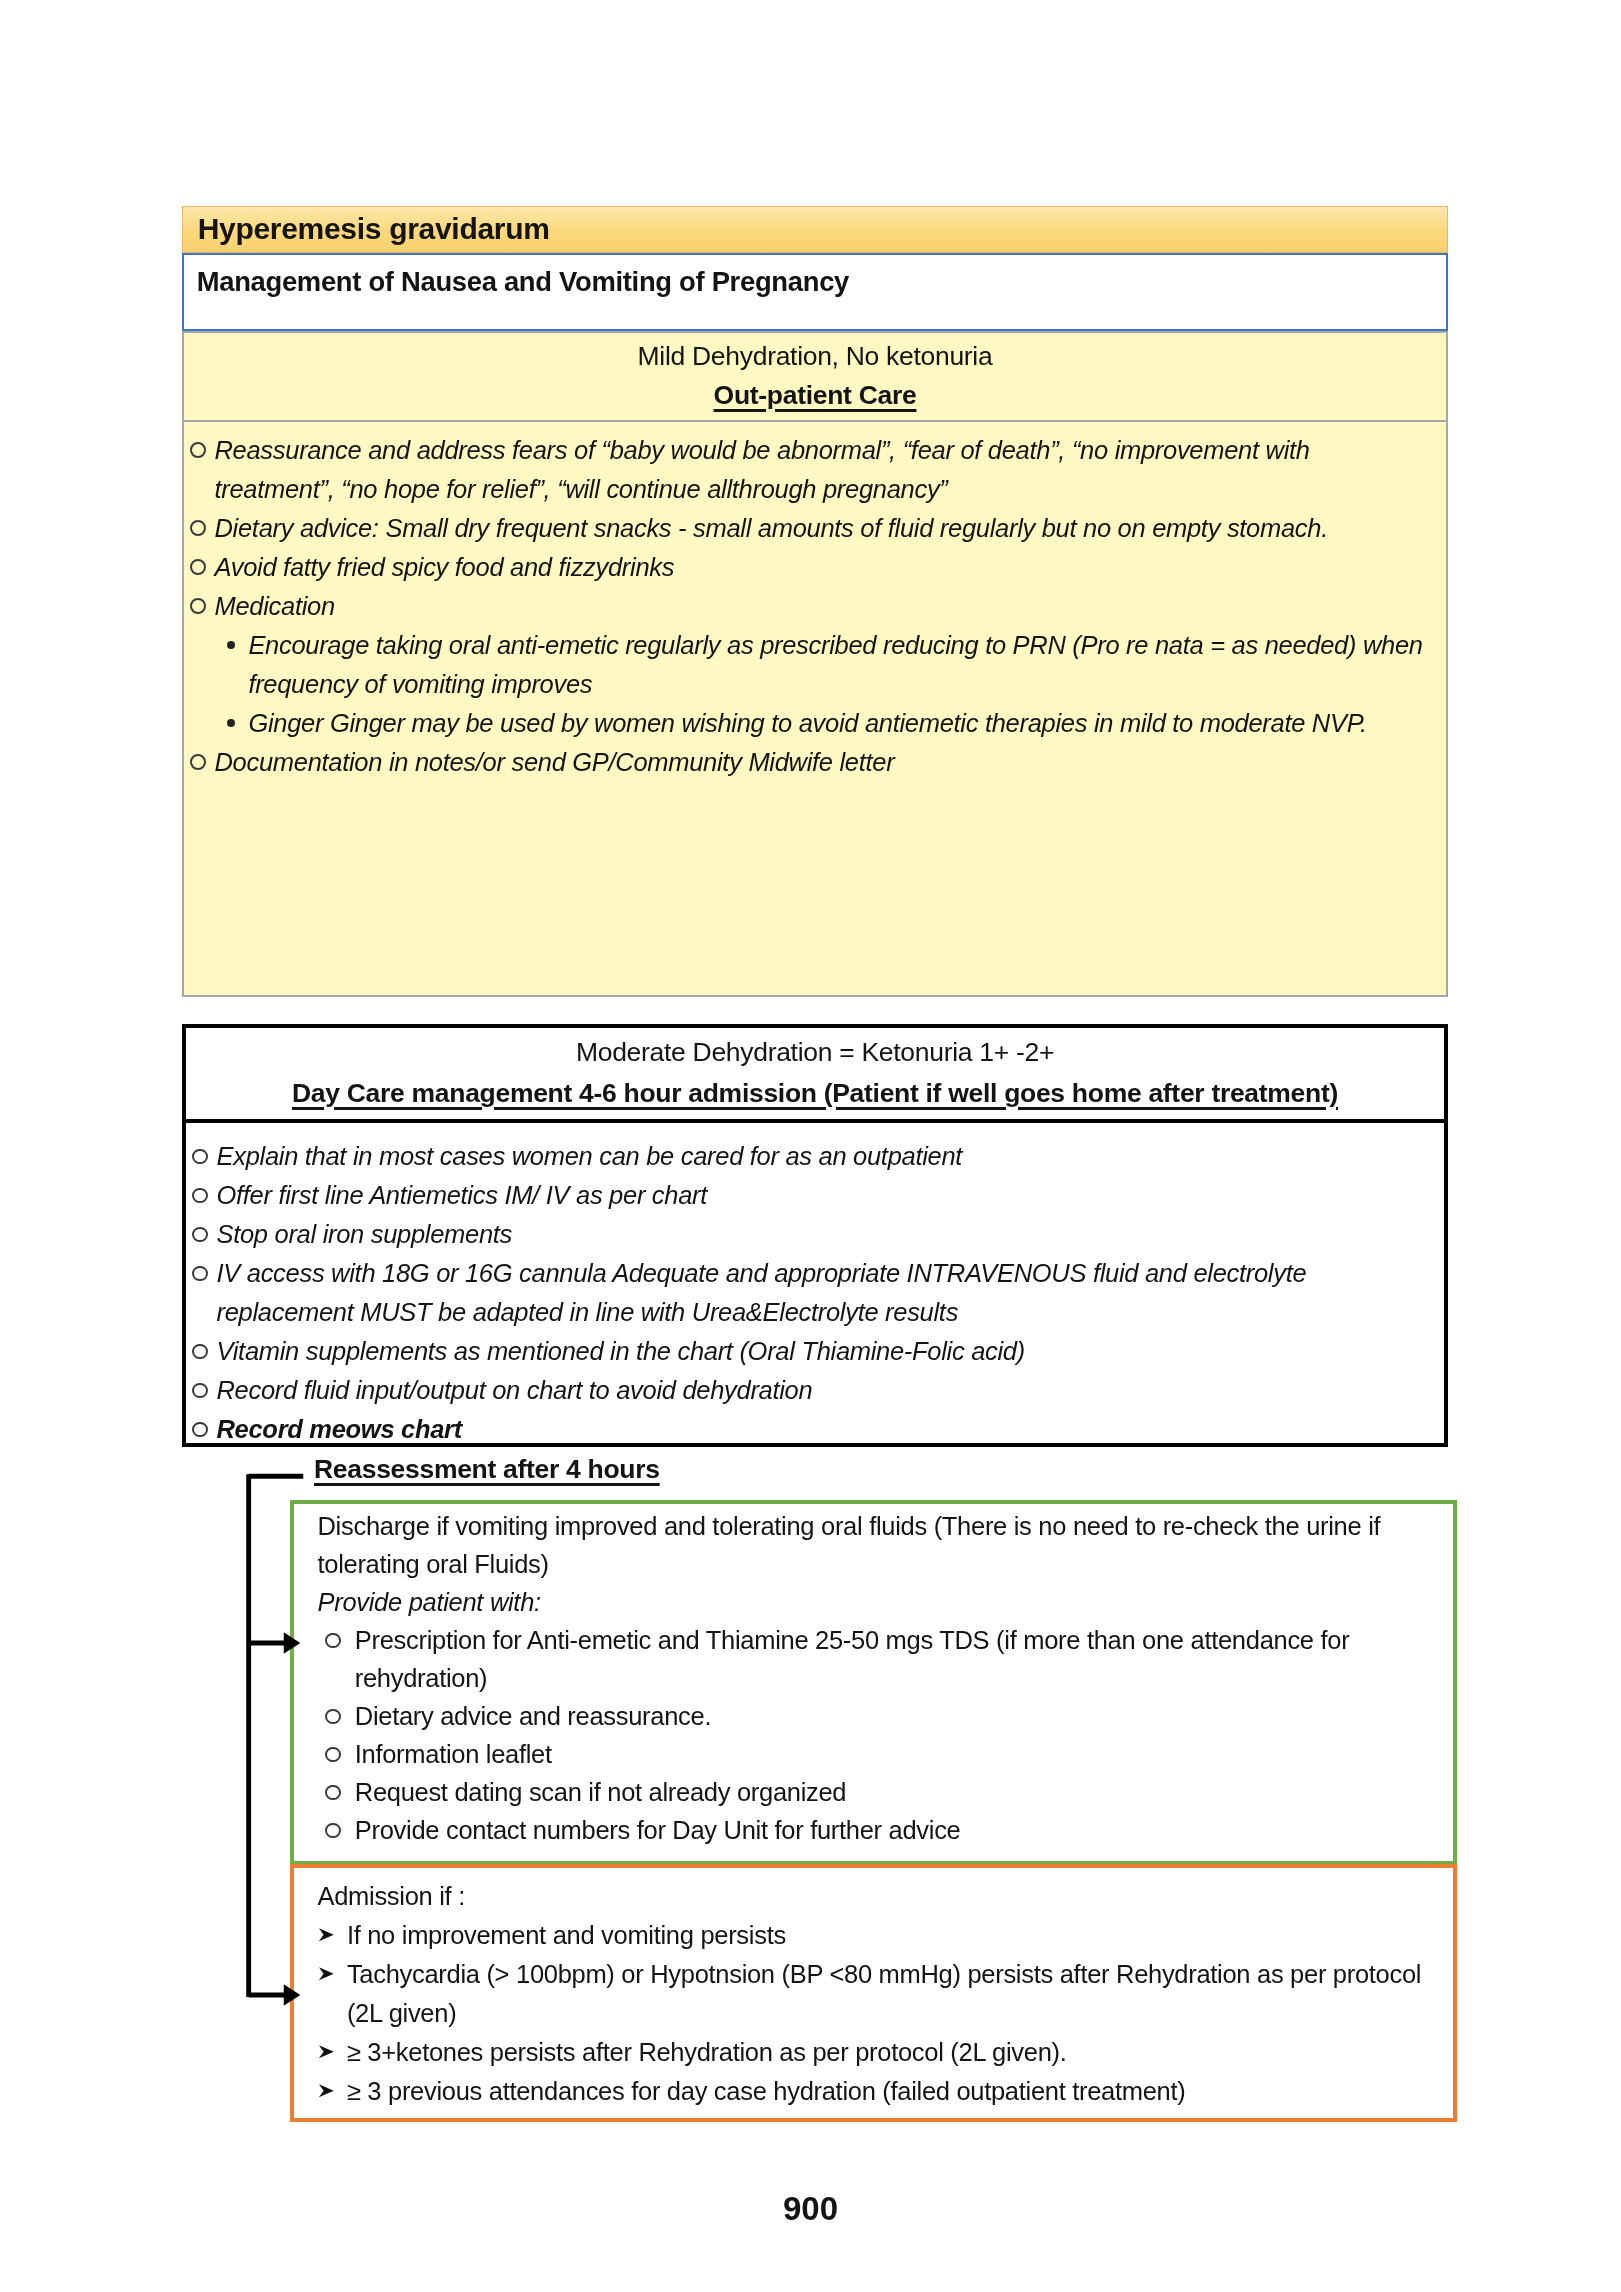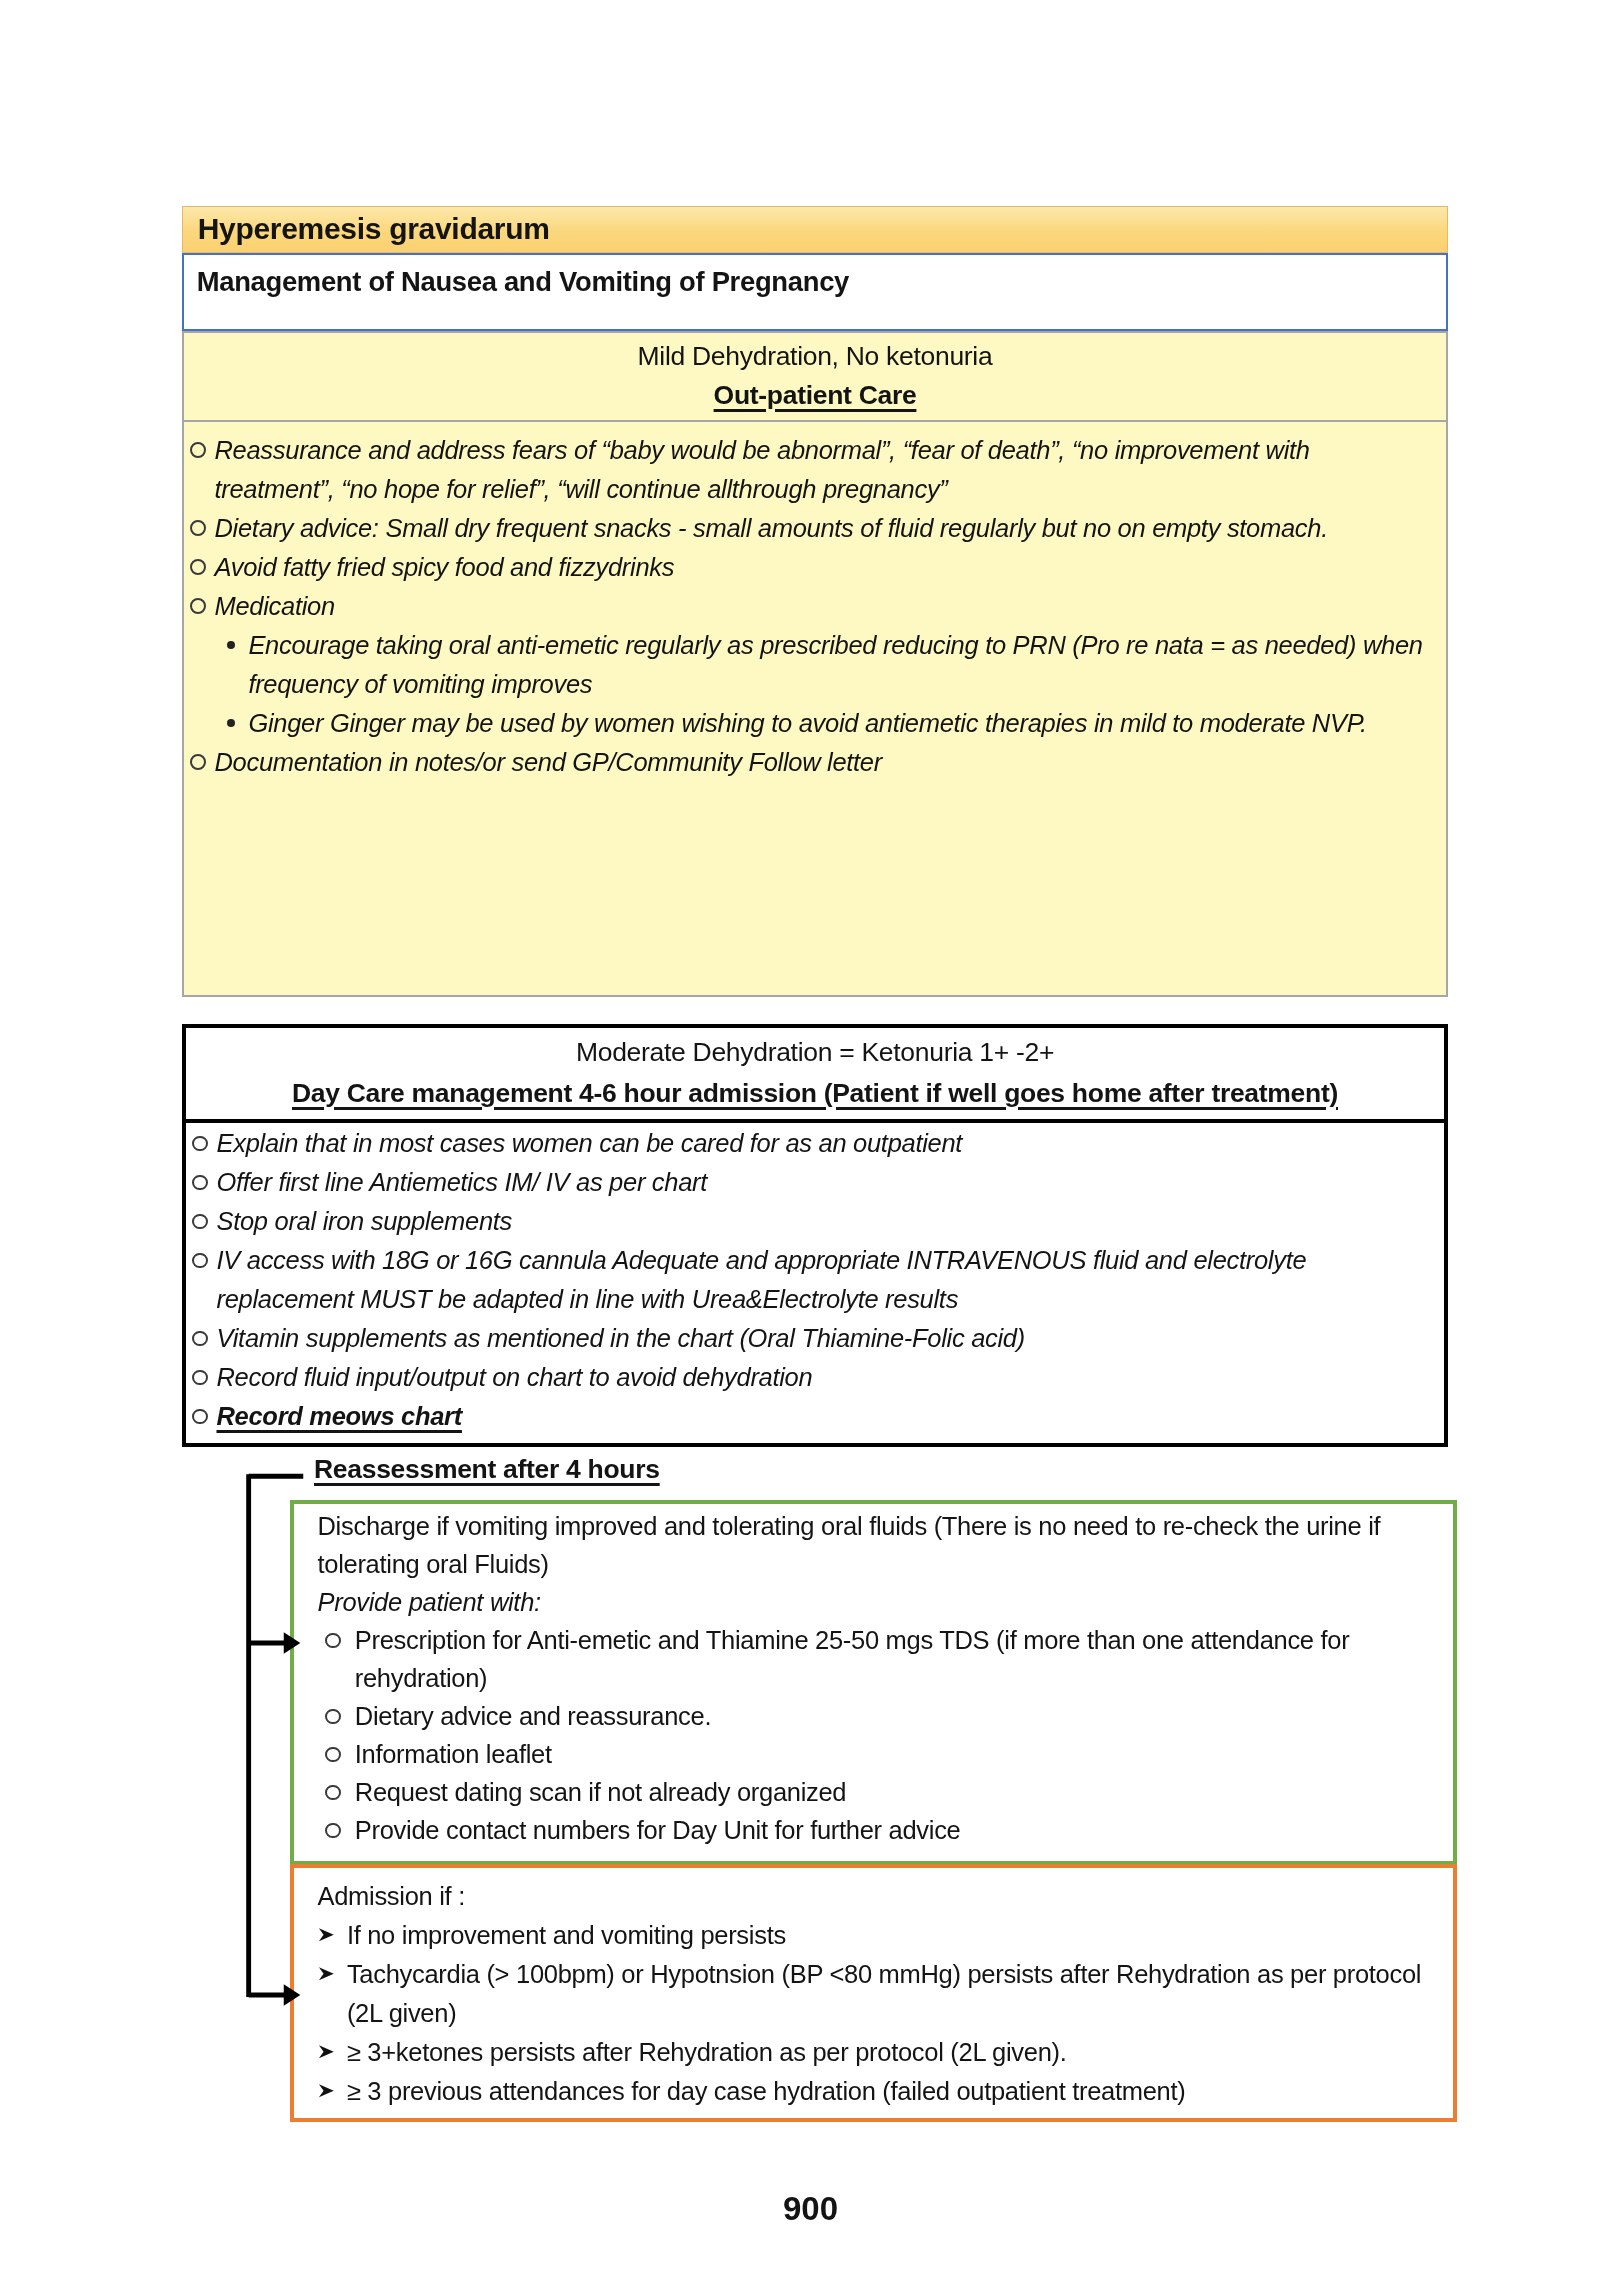--- a/index.html
+++ b/index.html
@@ -51,21 +51,21 @@
 
   
   .blacksec{
     left:182px;top:1024px;width:1266px;height:423px;
     border:4.9px solid #000;background:#fff;overflow:hidden;
   }
   .blacksec .head{
     border-bottom:4.9px solid #000;text-align:center;
     padding:3.9px 5.9px 4.9px 5.9px;font-size:26.5px;line-height:41px;
   }
-  .blacksec .list{padding-top:1px;}
+  .blacksec .list{padding-top:14px;}
 
   
   .reassess{
     left:314px;top:1454px;font-size:26.5px;font-weight:bold;
     text-decoration:underline;text-decoration-thickness:2.5px;text-underline-offset:4.9px;
   }
 
   
   .greenbox{
     left:290px;top:1500px;width:1167px;height:365px;
@@ -131,21 +131,21 @@
     <div class="li sub">
         <span class="dot"></span>
         <span class="txt">Encourage taking oral anti-emetic regularly as prescribed reducing to PRN (Pro re nata = as needed) when frequency of vomiting improves</span>
       </div>
     <div class="li sub">
         <span class="dot"></span>
         <span class="txt">Ginger Ginger may be used by women wishing to avoid antiemetic therapies in mild to moderate NVP.</span>
       </div>
     <div class="li">
         <span class="circ"></span>
-        <span class="txt">Documentation in notes/or send GP/Community Follow letter</span>
+        <span class="txt">Documentation in notes/or send GP/Community Midwife letter</span>
       </div>
   </div>
 </div>
 
 <div class="abs blacksec">
   <div class="head">
     <div>Moderate Dehydration = Ketonuria 1+ -2+</div>
     <div class="u-bold">Day Care management 4-6 hour admission (Patient if well goes home after treatment)</div>
   </div>
   <div class="list">

